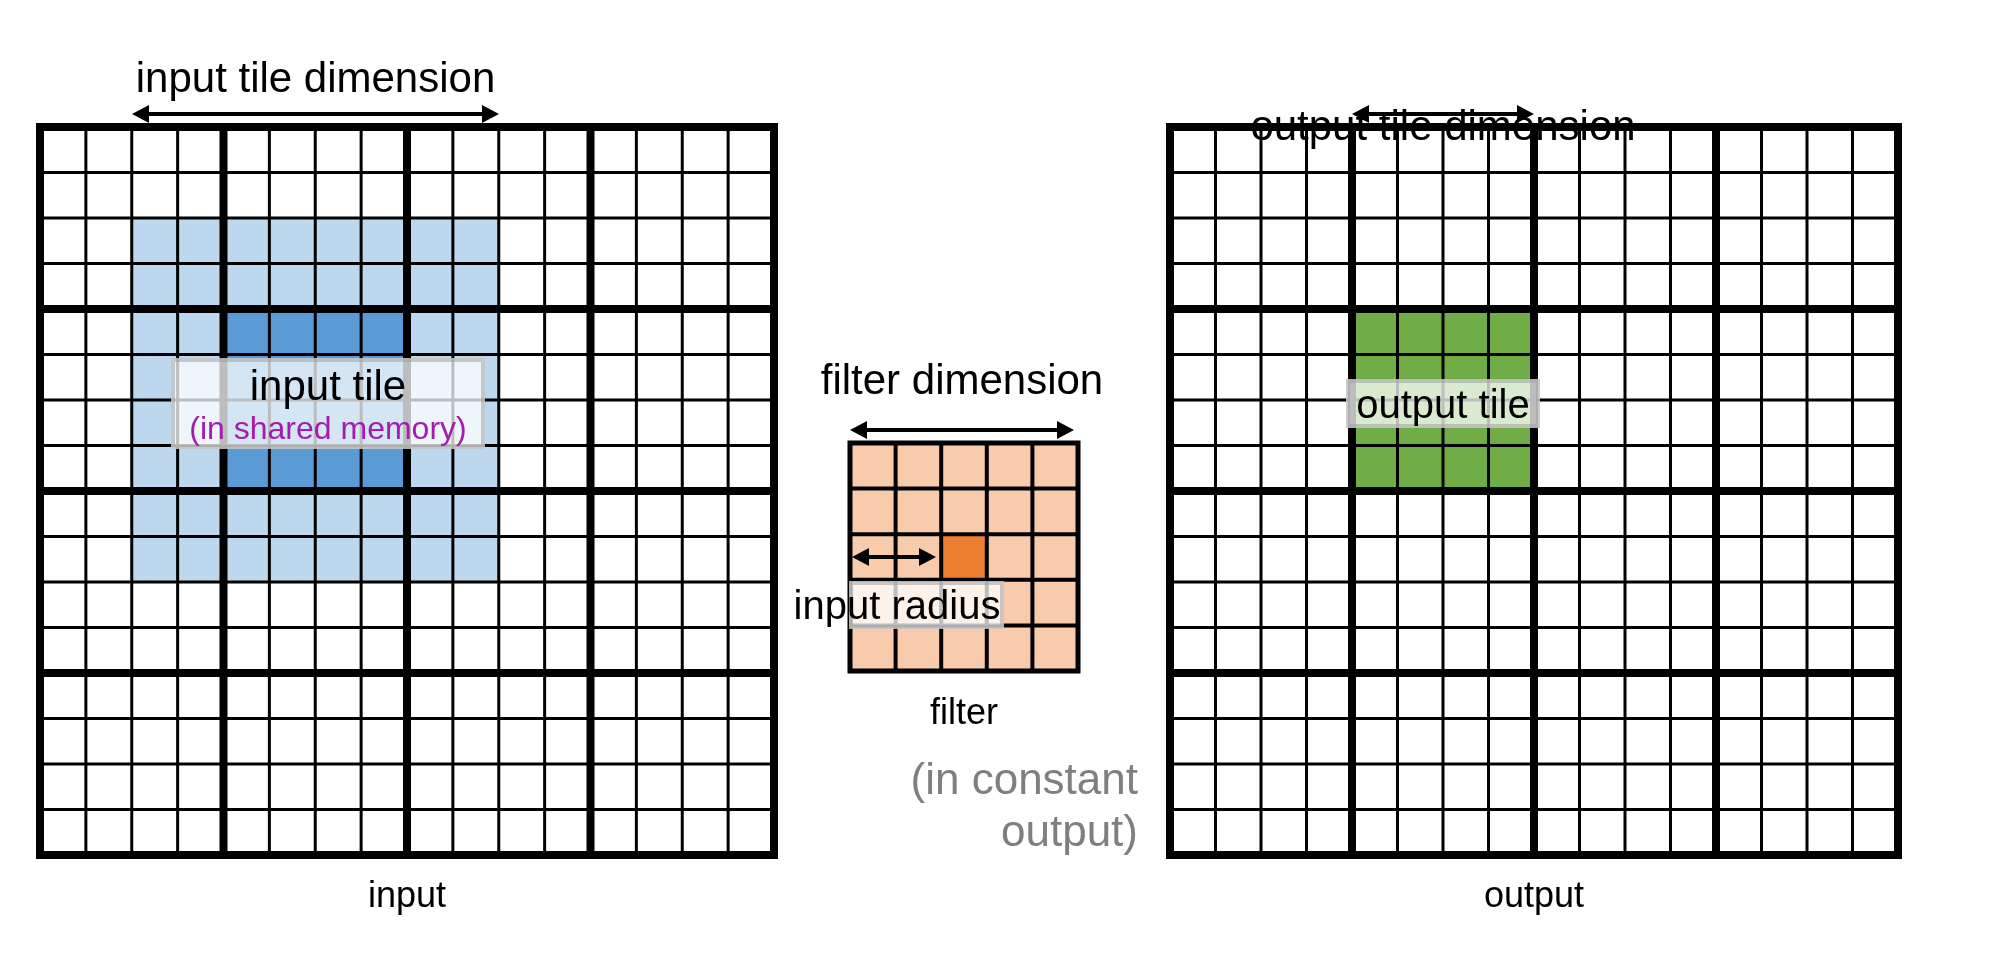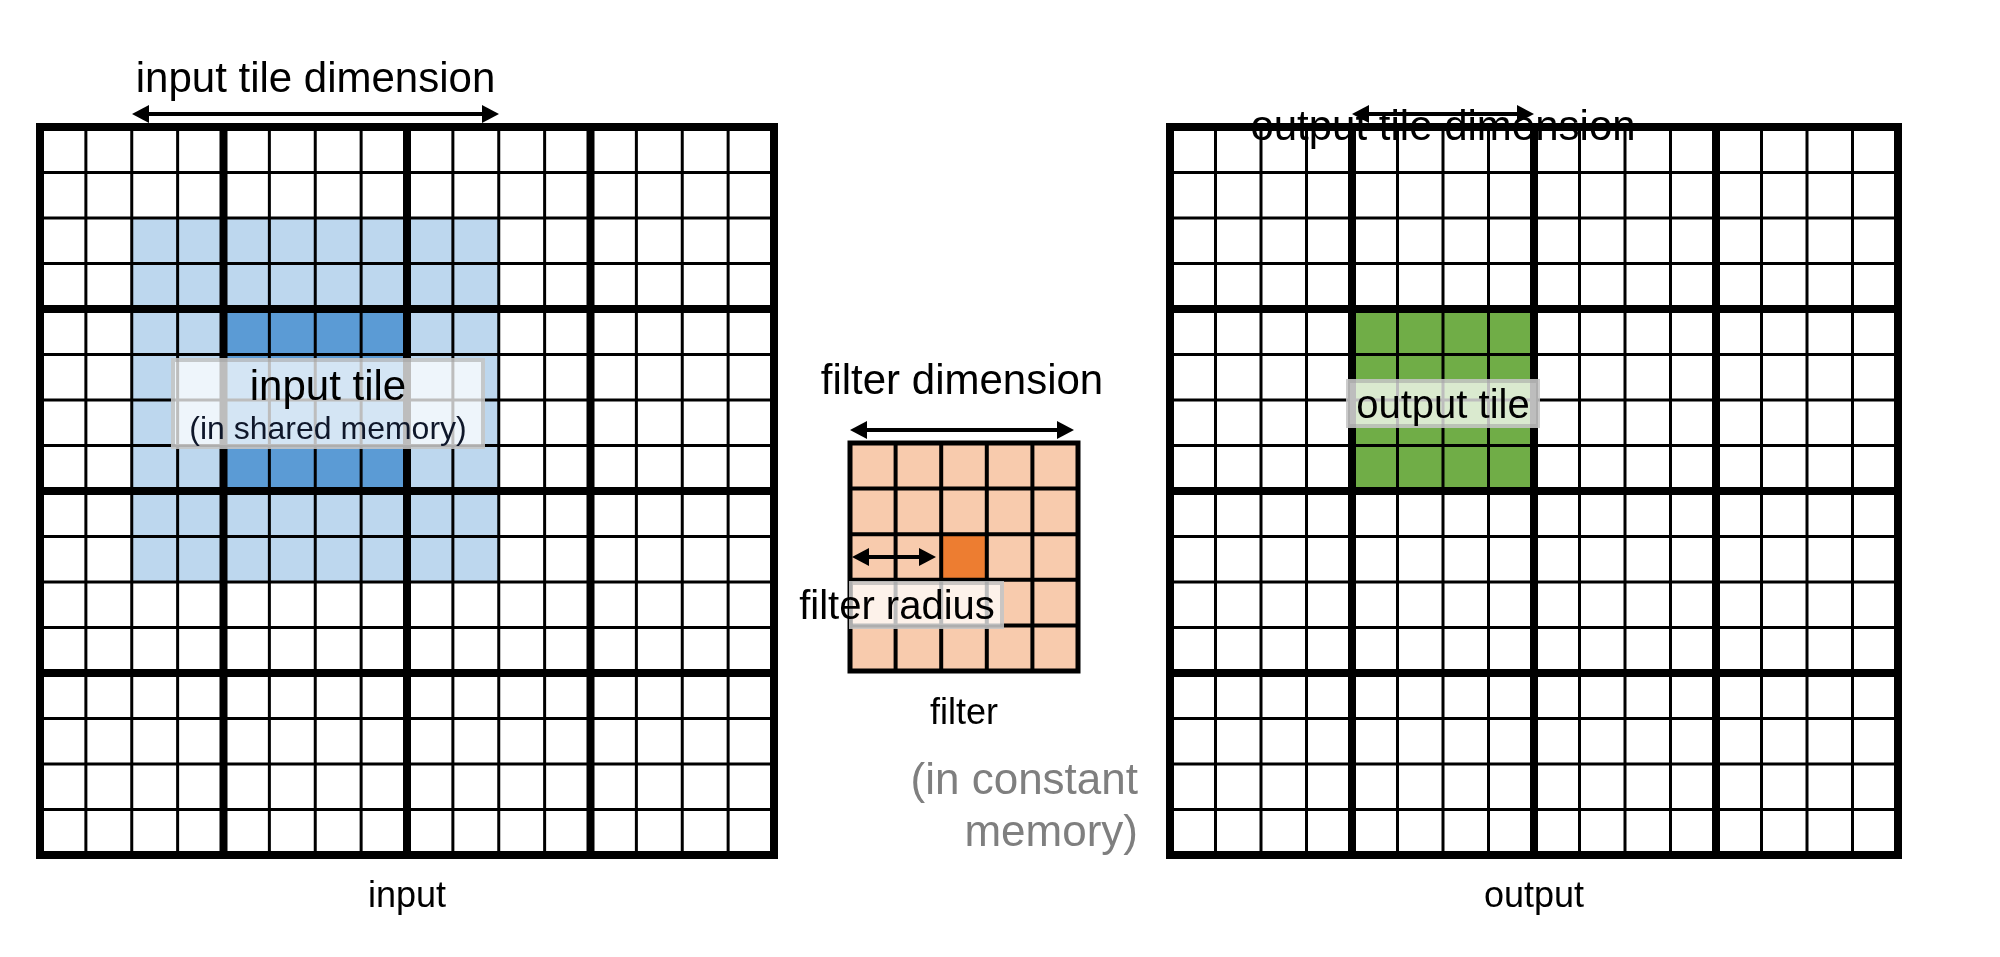--- a/index.html
+++ b/index.html
@@ -19,21 +19,21 @@
   .arrow-h::before,.arrow-h::after{content:"";position:absolute;top:1px;width:0;height:0;
     border-top:9px solid transparent;border-bottom:9px solid transparent;}
   .arrow-h::before{left:0;border-right:17px solid #000;}
   .arrow-h::after{right:0;border-left:17px solid #000;}
 
   
   .tile-box{position:absolute;background:rgba(255,255,255,0.74);
     border:4px solid rgba(162,162,162,0.55);box-sizing:border-box;
     display:flex;flex-direction:column;align-items:center;justify-content:center;}
   .tile-box .l1{font-size:42px;line-height:48px;white-space:nowrap;}
-  .tile-box .l2{font-size:32px;line-height:36px;color:#0f172a;white-space:nowrap;}
+  .tile-box .l2{font-size:32px;line-height:36px;color:#a21caf;white-space:nowrap;}
   .tile-box.single .l1{font-size:40px;line-height:44px;}
 
   .radius-bg{position:absolute;background:rgba(255,255,255,0.74);
     border:4px solid rgba(162,162,162,0.55);box-sizing:border-box;}
   .radius-text{position:absolute;font-size:40px;line-height:48px;text-align:center;white-space:nowrap;
     display:flex;align-items:center;justify-content:center;}
 </style>
 </head>
 <body>
 
@@ -146,32 +146,32 @@
 
   <div class="dim-label" style="left:813px;top:358px;width:298px;">filter dimension</div>
   <div class="arrow-h" style="left:850px;top:420px;width:224px;">
     <span class="shaft"></span>
   </div>
 
   <div class="arrow-h" style="left:852px;top:547px;width:84px;">
     <span class="shaft"></span>
   </div>
   <div class="radius-bg" style="left:849px;top:581px;width:155px;height:48px;"></div>
-  <div class="radius-text" style="left:789px;top:581px;width:216px;height:48px;">filter radius</div>
+  <div class="radius-text" style="left:789px;top:581px;width:216px;height:48px;">input radius</div>
 
   <div class="tile-box" style="left:171px;top:358px;width:314px;height:91px;">
     <div class="l1">input tile</div>
     <div class="l2">(in shared memory)</div>
   </div>
 
   <div class="tile-box single" style="left:1346px;top:379px;width:194px;height:49px;align-items:center;">
     <div class="l1">output tile</div>
   </div>
 
   <div class="caption" style="left:850px;top:693px;width:228px;">filter</div>
   <div class="gray-note" style="left:790px;top:753px;width:348px;">
     <div>(in constant</div>
-    <div>memory)</div>
+    <div>output)</div>
   </div>
 
   <div class="caption" style="left:1170px;top:876px;width:728px;">output</div>
   <div class="caption" style="left:40px;top:876px;width:734px;">input</div>
 </div>
 
 </body></html>

